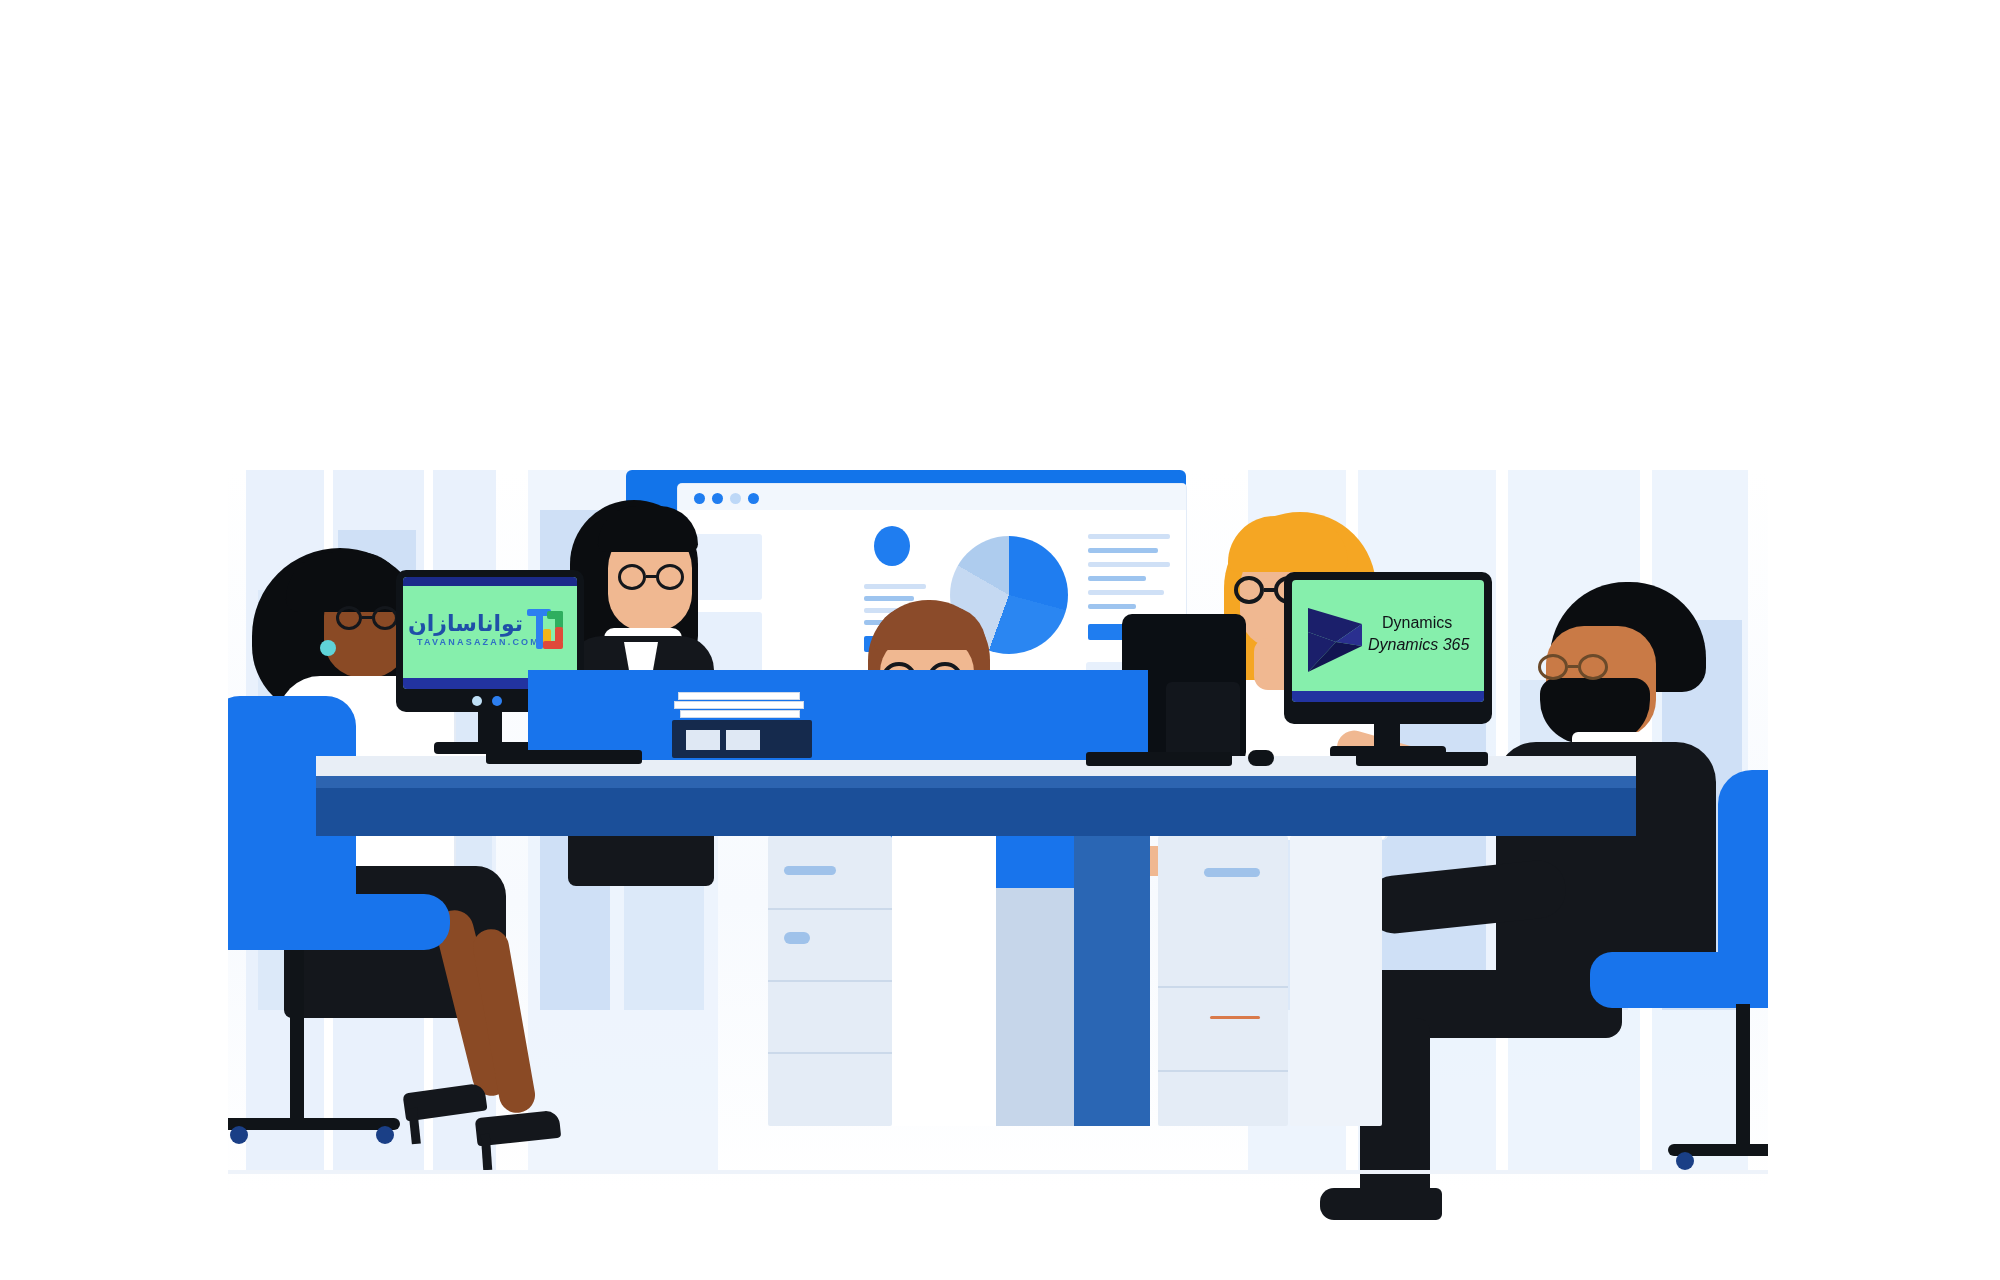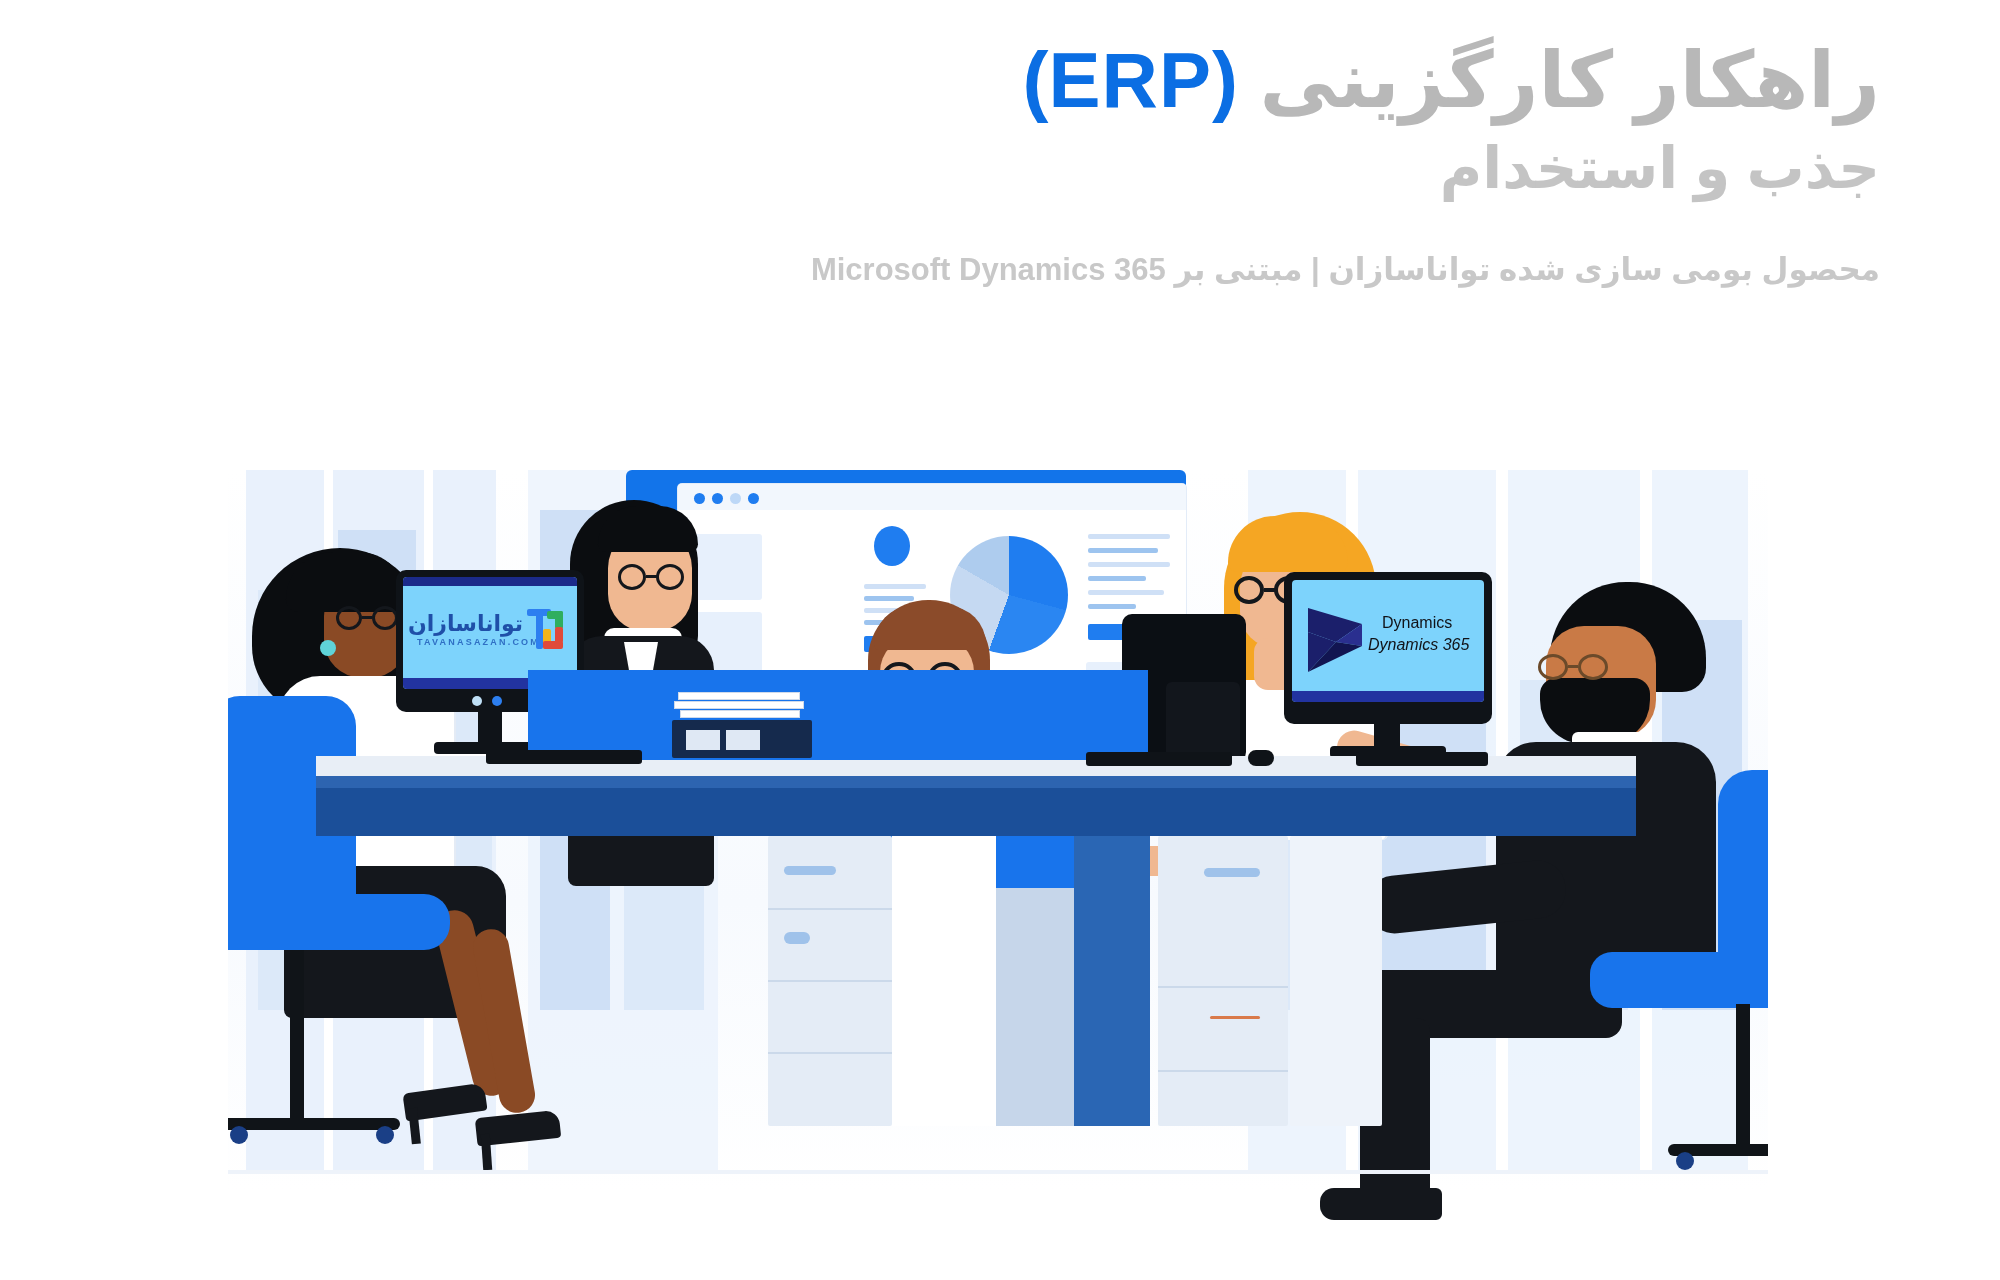--- a/index.html
+++ b/index.html
@@ -95,21 +95,21 @@
   .hair-blk { background:#0b0d10; }
   .hair-blonde { background:#f5a623; }
   .hair-brown { background:#8b4b2a; }
   .shirt-wht { background:#ffffff; }
   .shirt-blue { background:#1874ec; }
   .suit-blk { background:#14171c; }
   .skirt-blk { background:#14171c; }
 
   
   .mon-shell { background:#0f1318; border-radius:10px; }
-  .mon-screen { background:#7dd3fc; border-radius:4px; overflow:hidden; }
+  .mon-screen { background:#86efac; border-radius:4px; overflow:hidden; }
   .mon-stand { background:#0f1318; }
   .mon-base { background:#0f1318; border-radius:4px; }
   .mon-strip { background:#1b2a8a; }
   .mon-strip2 { background:#2233a0; }
 
   
   .logo-fa { color:#1f4fa8; font-weight:700; font-size:22px; direction:rtl; letter-spacing:0px; }
   .logo-url { color:#2f6fc4; font-weight:700; font-size:9px; letter-spacing:2.2px; }
   .ts-g { position:absolute; }
 
@@ -122,25 +122,20 @@
   .tray { background:#152a4d; border-radius:2px; }
   .tray-slot { position:absolute; background:#dfe8f4; }
   .mouse { background:#0f1318; border-radius:8px; }
   .floor-line { background:#eef3fa; }
 </style>
 </head>
 <body>
 
 <div class="page">
 
-  <div class="header">
-    <div class="h-line1"><span>راهکار کارگزینی </span><span class="erp">(ERP)</span></div>
-    <div class="h-line2">جذب و استخدام</div>
-    <div class="h-sub">محصول بومی سازی شده تواناسازان | مبتنی بر Microsoft Dynamics 365</div>
-  </div>
 
   <div class="illus">
 
     <div class="i-abs bg-wall"></div>
 
     <div class="i-abs win-pane" style="left:18px; top:0; width:250px; height:700px;"></div>
     <div class="i-abs win-mull" style="left:96px; top:0; width:9px; height:700px;"></div>
     <div class="i-abs win-mull" style="left:196px; top:0; width:9px; height:700px;"></div>
     <div class="i-abs sky-block" style="left:30px; top:120px; width:62px; height:420px;"></div>
     <div class="i-abs sky-block2" style="left:110px; top:60px; width:78px; height:480px;"></div>

